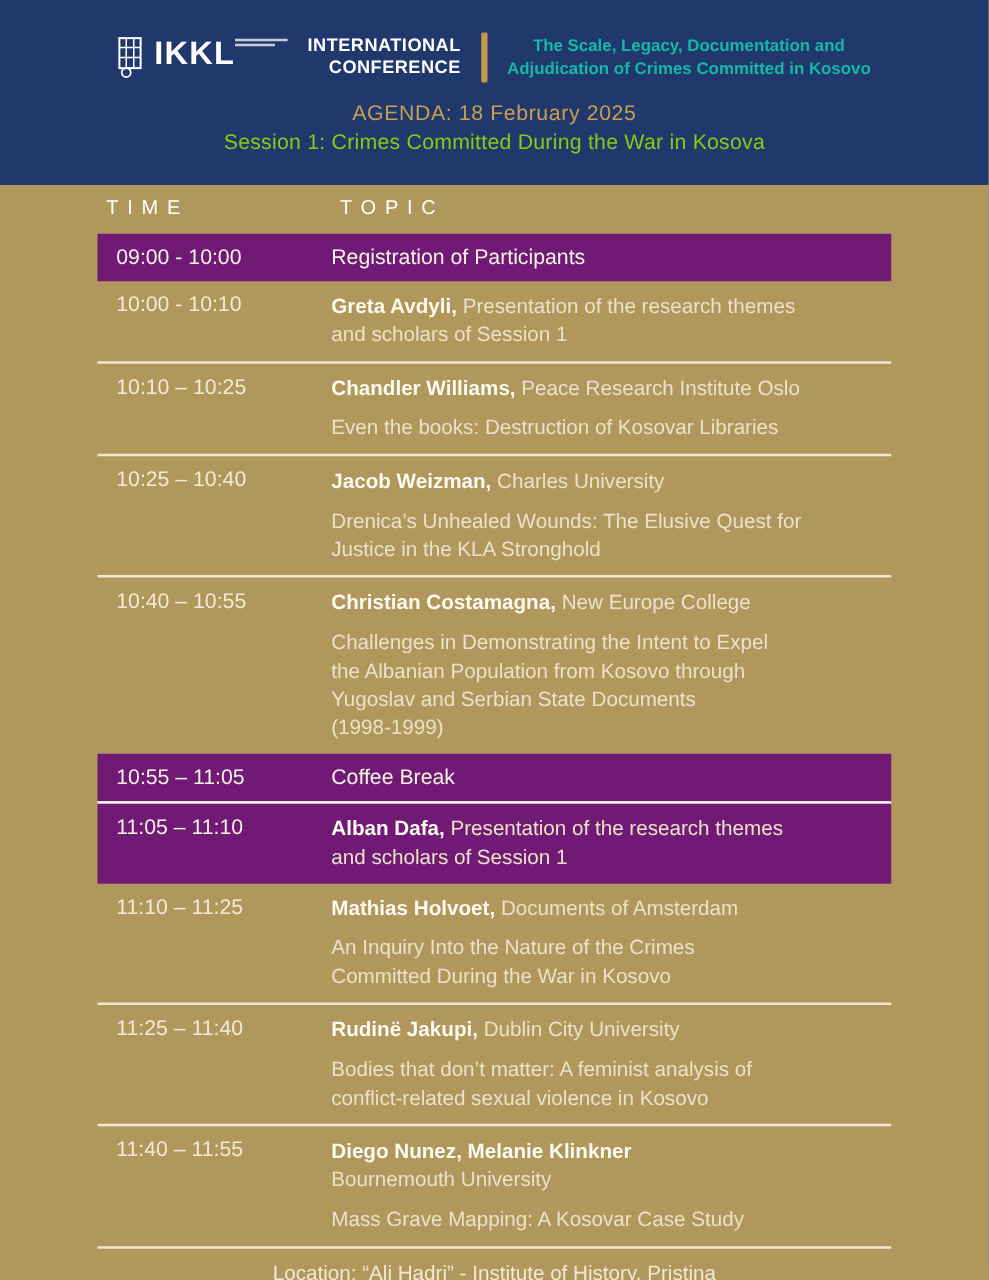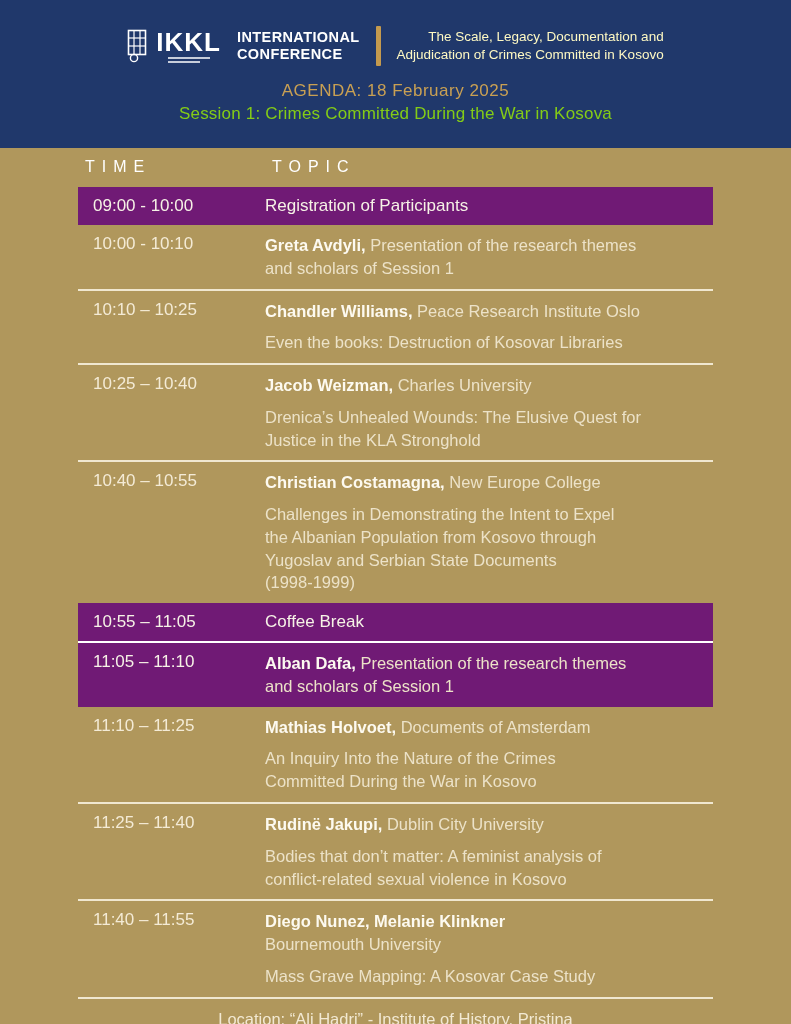--- a/index.html
+++ b/index.html
@@ -9,29 +9,29 @@
     font-family:"Liberation Sans",sans-serif;
   }
   
   .top{
     box-sizing:border-box;height:148px;background:#20386b;
     padding-top:22px;text-align:center;
   }
   .logo-row{display:flex;justify-content:center;align-items:center;gap:16px;height:48px;}
   .logo{display:flex;align-items:flex-start;gap:5px;}
   .emblem{width:24px;height:34px;flex:0 0 auto;}
-  .logo-stack{display:flex;flex-direction:column;align-items:center;}
+  .logo-stack{display:flex;flex-direction:row;align-items:flex-start;}
   .logo-text{color:#ffffff;font-weight:bold;font-size:26px;line-height:26px;letter-spacing:1px;}
   .logo-sub i{display:block;height:2px;background:rgba(255,255,255,.75);margin-top:2px;}
   .logo-sub i:first-child{width:42px;}
   .logo-sub i:last-child{width:32px;}
-  .conf-label{color:#ffffff;font-weight:bold;font-size:14.5px;line-height:1.18;text-align:left;letter-spacing:.4px;}
+  .conf-label{color:#ffffff;font-weight:bold;font-size:14.5px;line-height:1.18;text-align:right;letter-spacing:.4px;}
   .conf-label span{display:block;}
   .gold-bar{width:5px;height:40px;background:#c49a4e;border-radius:1px;}
-  .conf-title{color:#fef9c3;font-weight:normal;font-size:13.5px;line-height:1.3;text-align:right;}
+  .conf-title{color:#14b8a6;font-weight:bold;font-size:13.5px;line-height:1.3;text-align:center;}
   .conf-title span{display:block;}
   .agenda-line{color:#c9a053;font-size:17px;margin-top:11px;letter-spacing:.5px;}
   .session-title{
     margin:3px 0 0 0;color:#84cc16;font-size:17px;font-weight:normal;letter-spacing:.2px;
   }
   
   .table{position:absolute;left:78px;top:156px;width:635px;}
   .thead{display:grid;grid-template-columns:187px 1fr;margin-bottom:9px;}
   .th{color:#ffffff;font-size:16px;letter-spacing:7px;text-align:left;text-indent:7px;padding:2px 0;}
   .row{display:grid;grid-template-columns:187px 1fr;color:#f4ebd6;}

